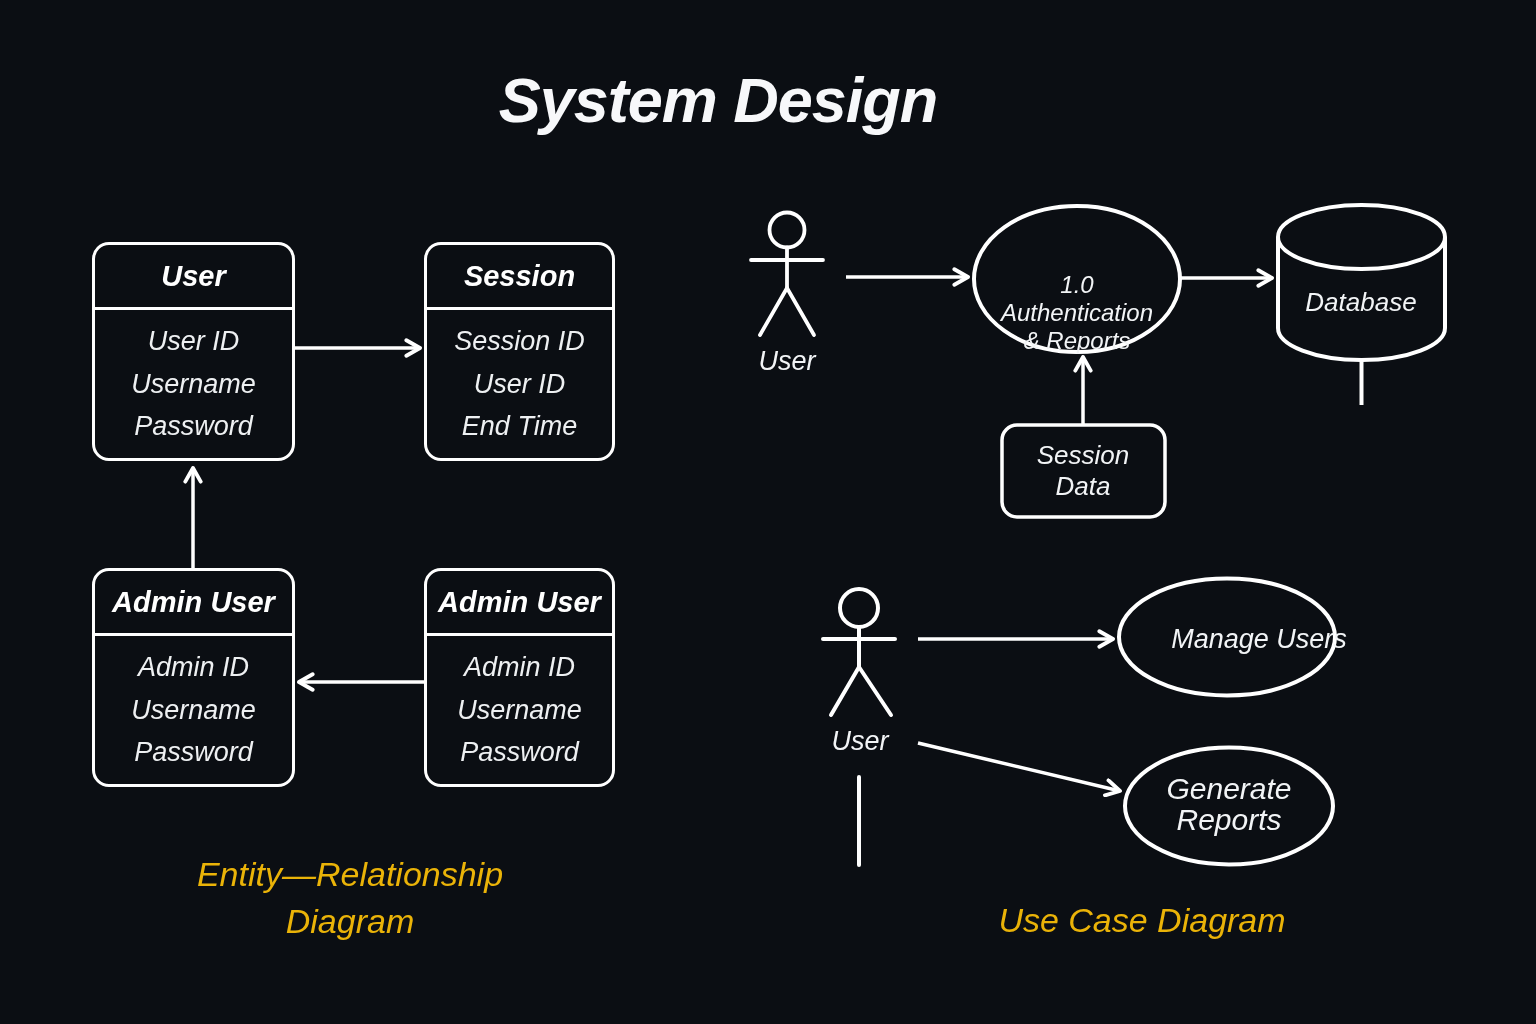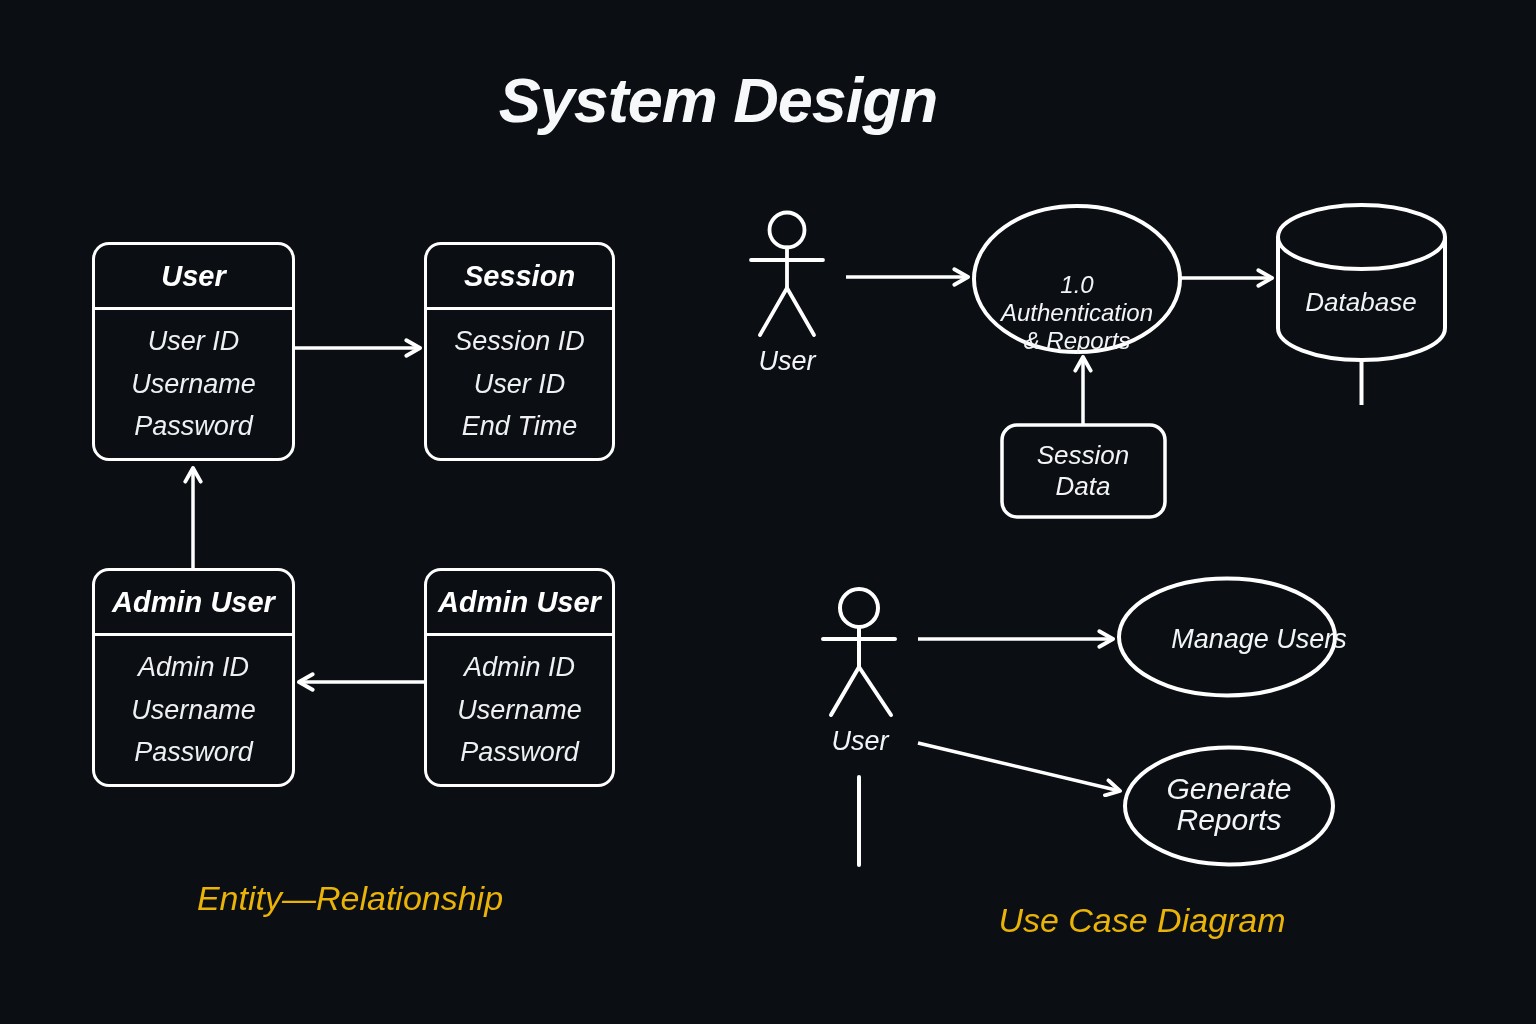--- a/index.html
+++ b/index.html
@@ -129,20 +129,21 @@
     <div class="entity-header">Admin User</div>
     <div class="entity-fields">
       <div>Admin ID</div>
       <div>Username</div>
       <div>Password</div>
     </div>
   </div>
 
   <div class="center-text caption" style="left:350px; top:898px;">
     <div>Entity—Relationship</div>
+    <div>Diagram</div>
   </div>
 
   <div class="center-text actor-label" style="left:787px; top:361px;">User</div>
 
   <div class="center-text process-label" style="left:1077px; top:285px;">
     <div>1.0</div>
     <div>Authentication</div>
     <div>&amp; Reports</div>
   </div>
 

